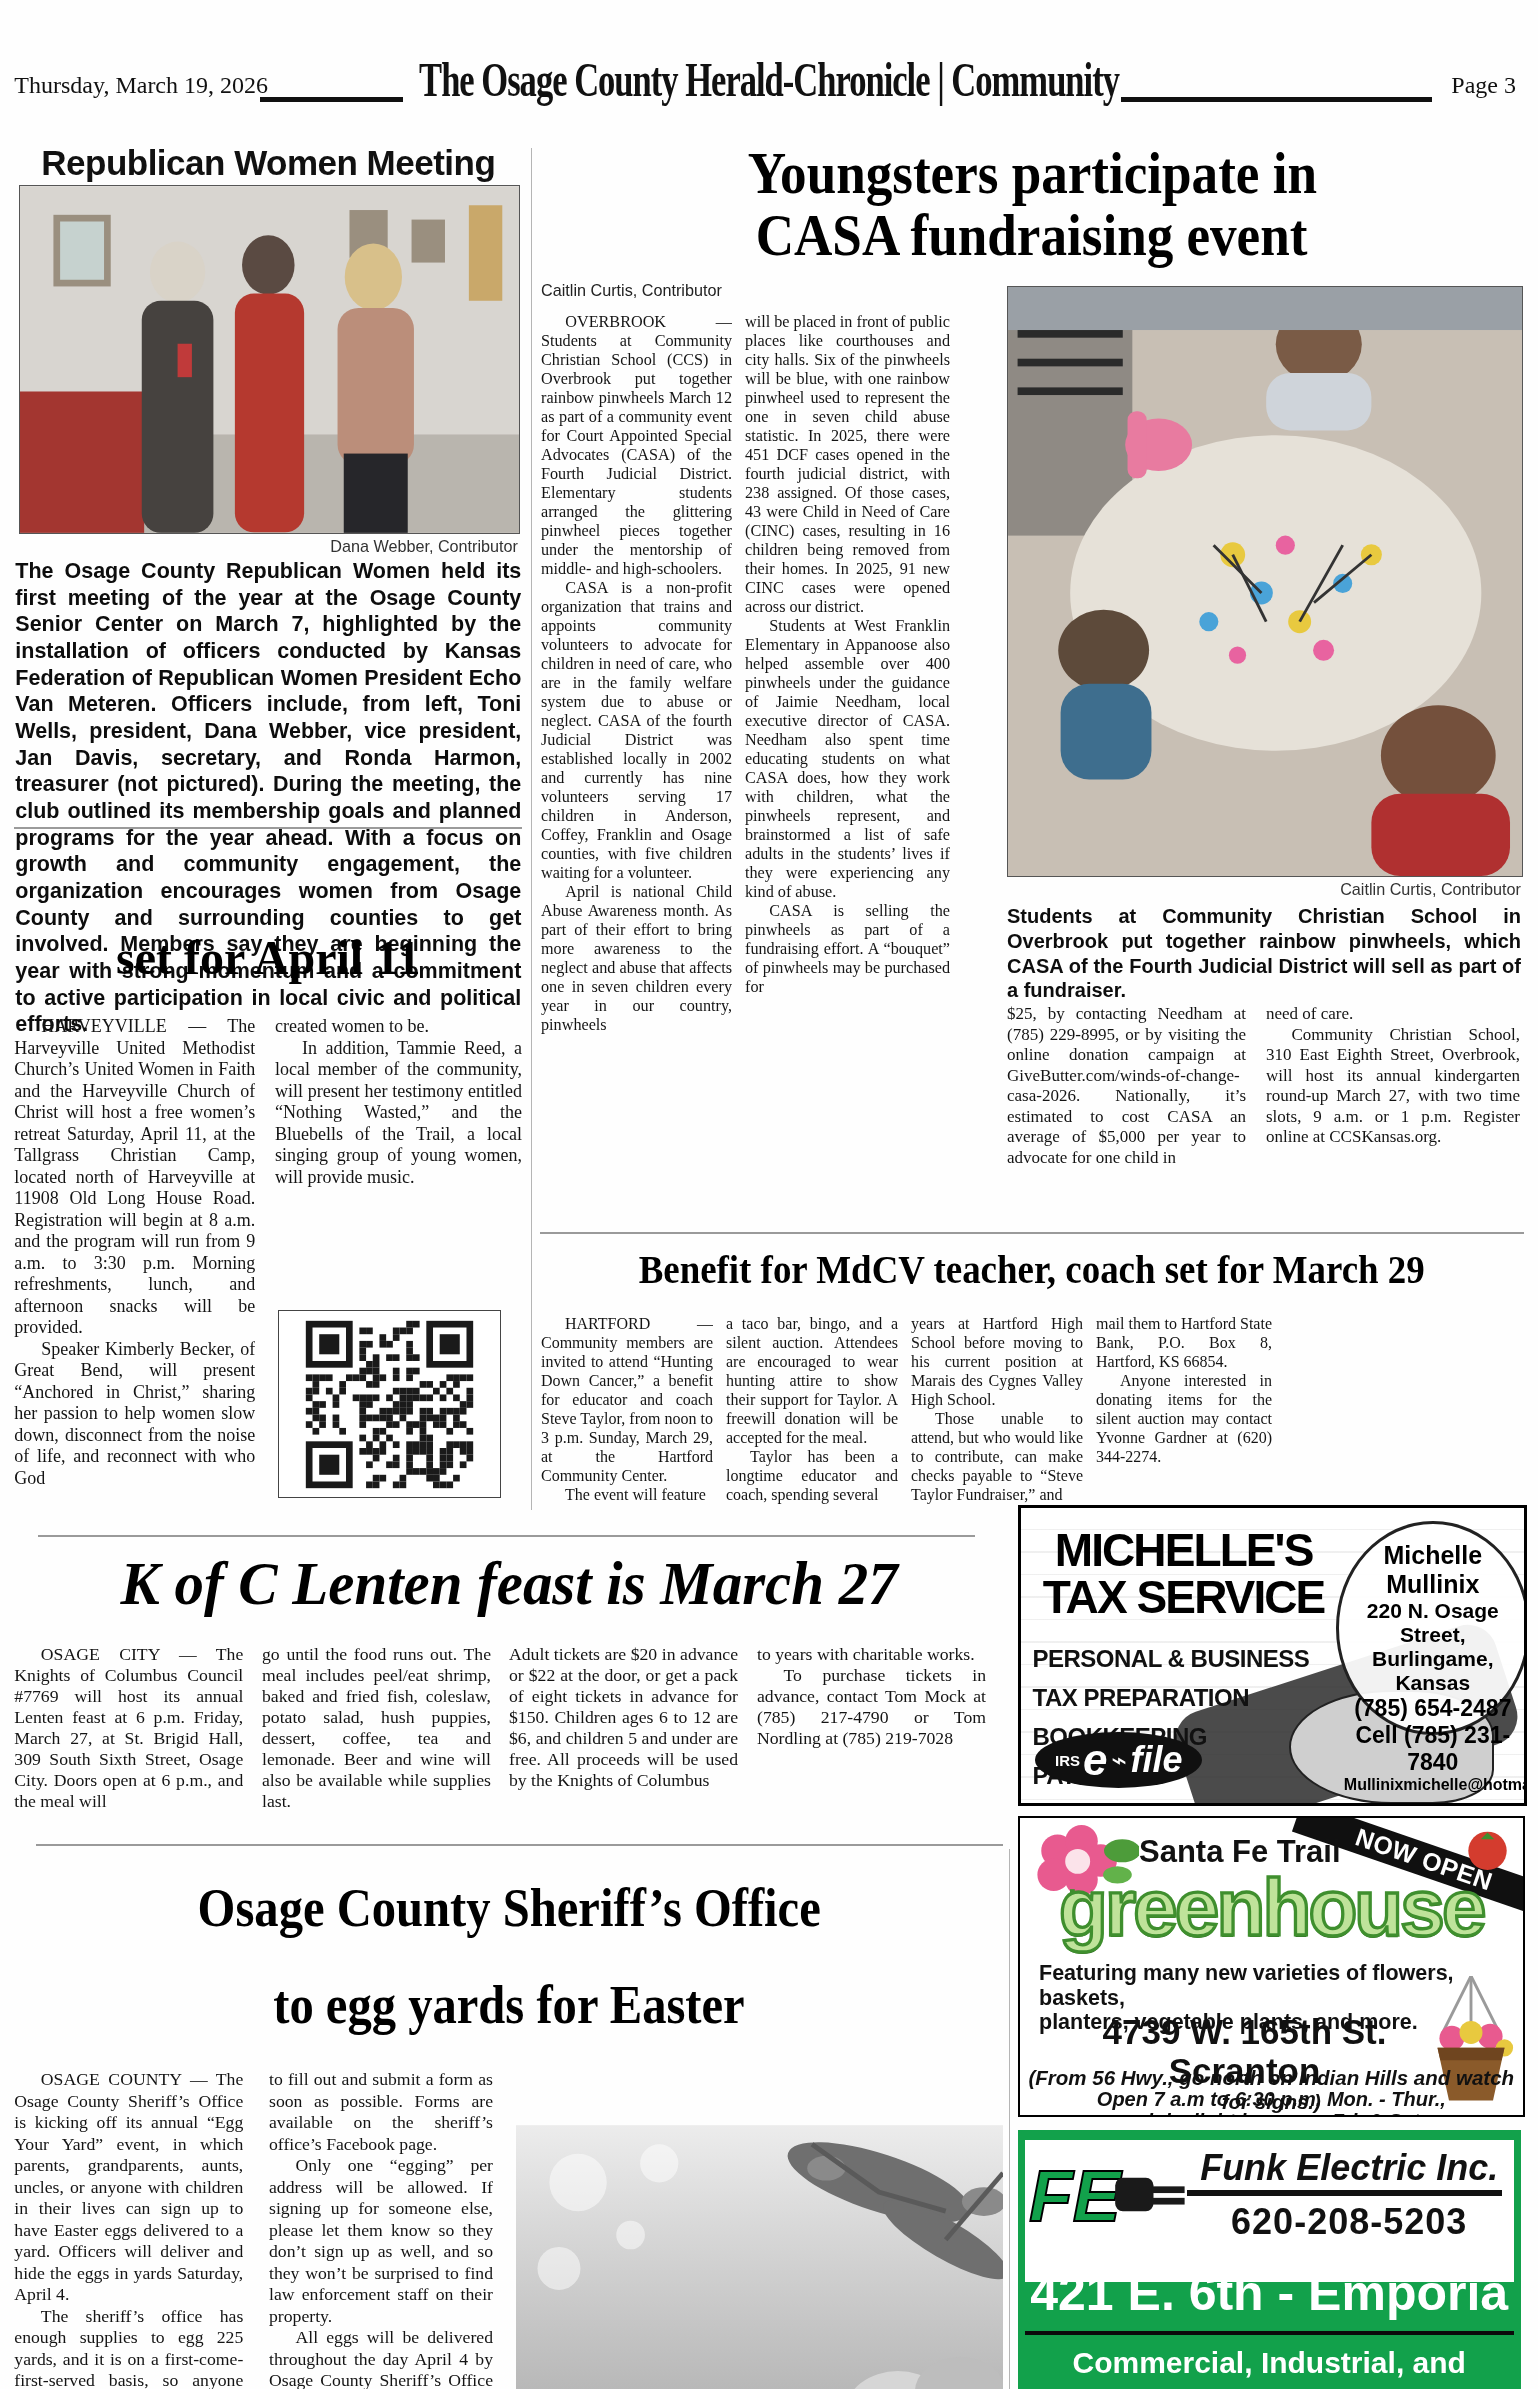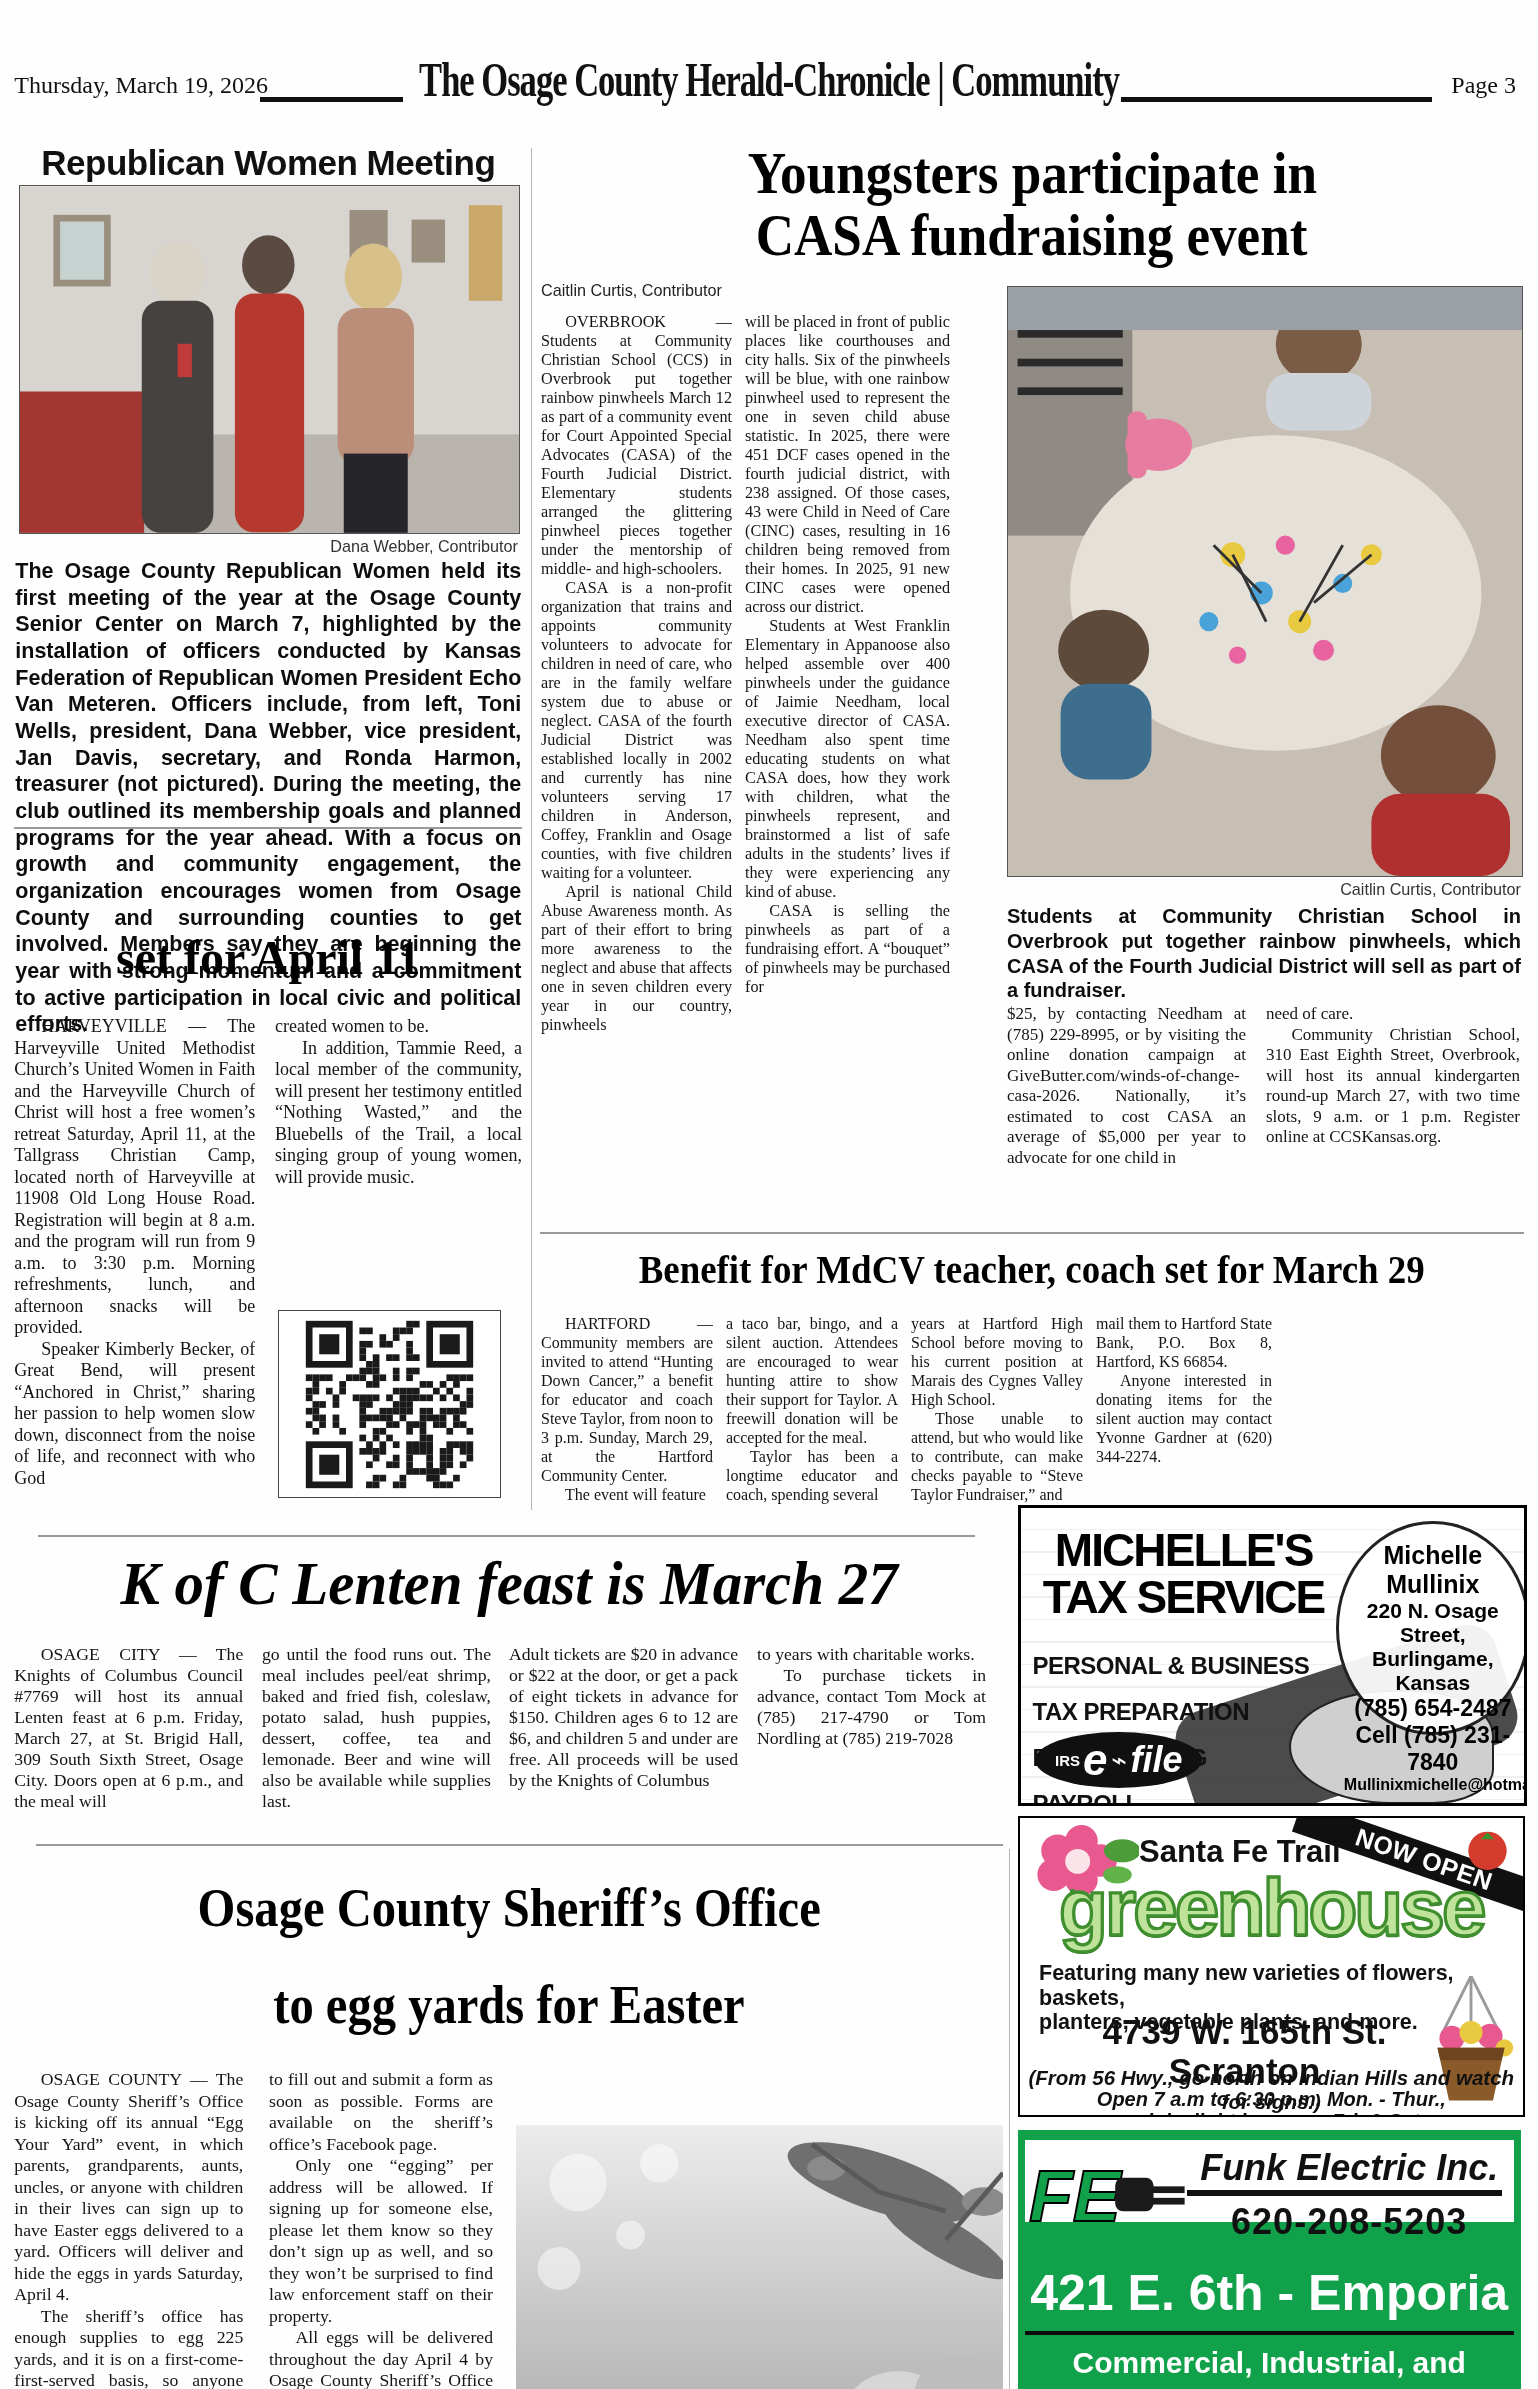--- a/index.html
+++ b/index.html
@@ -24,21 +24,21 @@
   .body-col p{margin:0;text-indent:1.5em;}
   .cont p:first-child{text-indent:0;}
   .credit{font-family:"Liberation Sans",sans-serif;font-size:16.2px;color:#333;text-align:right;}
   .byline{font-family:"Liberation Sans",sans-serif;font-size:16.2px;color:#222;}
   .bold-cap{font-family:"Liberation Sans",sans-serif;font-weight:bold;text-align:justify;line-height:1.24;color:#0d0d0d;}
   .photo{border:1px solid #555;overflow:hidden;}
   .photo svg{display:block;}
   
   .ad{overflow:hidden;background:#fff;}
   .mich-title{font-family:"Liberation Sans",sans-serif;font-weight:bold;font-size:46px;letter-spacing:-1.9px;line-height:1.02;color:#000;}
-  .mich-services p{margin:18px 0 0 0;text-indent:0;font:bold 24px "Liberation Sans",sans-serif;letter-spacing:-0.5px;}
+  .mich-services p{margin:11px 0 0 0;text-indent:0;font:bold 24px "Liberation Sans",sans-serif;letter-spacing:-0.5px;}
   .mich-oval{border:3.3px solid #222;border-radius:50%;background:rgba(255,255,255,.93);text-align:center;
              font-family:"Liberation Sans",sans-serif;font-weight:bold;color:#000;}
   .efile{background:#101010;border-radius:50%;color:#fff;display:flex;align-items:center;justify-content:center;
          font-family:"Liberation Sans",sans-serif;}
   .gh-big{font-family:"Liberation Sans",sans-serif;font-weight:bold;font-size:80px;letter-spacing:-2.9px;
           color:#bfe39a;-webkit-text-stroke:3.3px #3f8f2e;text-shadow:0 1.9px 0 #2f6e22;line-height:.95;}
   .ribbon{background:#101010;color:#fff;font:bold 25px "Liberation Sans",sans-serif;text-align:center;
           transform:rotate(19deg);letter-spacing:0.5px;}
   .funk-green{background:#12a14b;}
 </style>
@@ -546,21 +546,21 @@
       <path d="M30 150 h140 l-6 26 h-128 z" fill="#6f451f"></path>
     </svg>
     <div class="abs" style="left:4.8px;top:248px;width:493px;text-align:center;font-style:italic;font-weight:bold;font-size:20.5px;font-family:'Liberation Sans',sans-serif;">(From 56 Hwy., go north on Indian Hills and watch for signs.)</div>
     <div class="abs sans" style="left:4.8px;top:270px;width:493px;text-align:center;font-weight:bold;font-style:italic;font-size:20px;line-height:1.1;">
       <span>Open 7 a.m to 6:30 p.m. Mon. - Thur.,</span><br>
       <span>and daylight hours on Fri. &amp; Sat.</span>
     </div>
   </div>
 
   <div class="abs ad funk-green" style="left:1018px;top:2130px;width:503px;height:809px;padding:0;">
-    <div class="abs" style="left:6.7px;top:9.6px;width:489px;height:82px;background:#fff;">
+    <div class="abs" style="left:6.7px;top:9.6px;width:489px;height:142px;background:#fff;">
       <svg class="abs" style="left:4.8px;top:9.6px;" width="158" height="91" viewBox="0 0 330 190">
         <text x="0" y="150" font-family="Liberation Sans" font-weight="bold" font-style="italic" font-size="150" fill="#12a14b" stroke="#000" stroke-width="4">FE</text>
         <rect x="180" y="60" width="80" height="70" rx="16" fill="#1a1a1a"></rect>
         <rect x="255" y="78" width="70" height="14" fill="#1a1a1a"></rect>
           <rect x="255" y="102" width="70" height="14" fill="#1a1a1a"></rect>
       </svg>
       <div class="abs sans" style="left:162px;top:7.6px;width:325px;font-weight:bold;font-style:italic;font-size:36px;text-align:center;">Funk Electric Inc.</div>
       <div class="abs" style="left:162px;top:50px;width:315px;height:6.7px;background:#111;"></div>
       <div class="abs sans" style="left:162px;top:61px;width:325px;font-weight:bold;font-size:36px;text-align:center;letter-spacing:1px;">620-208-5203</div>
     </div>

